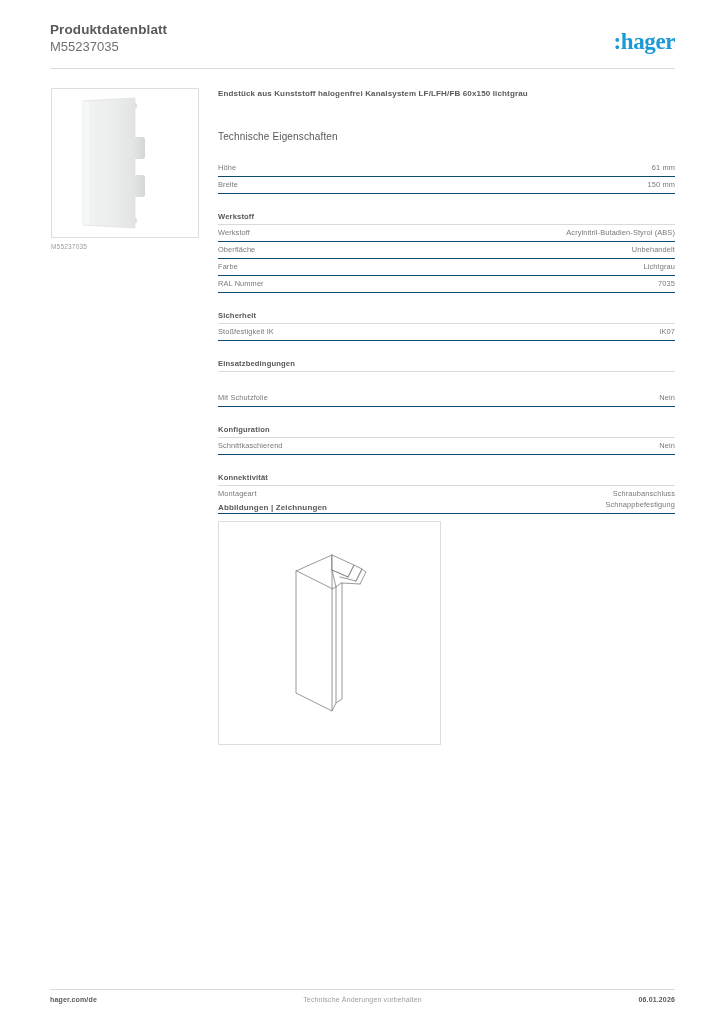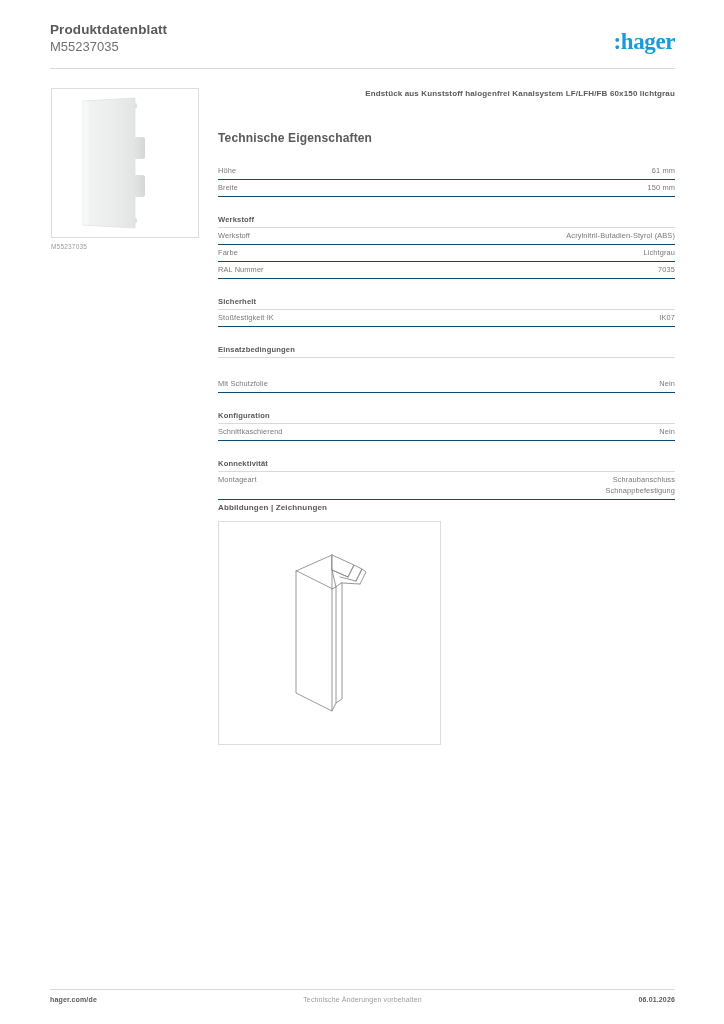--- a/index.html
+++ b/index.html
@@ -102,25 +102,24 @@
     top: 88px;
     width: 457px;
   }
   .product-name {
     font-size: 8px;
     font-weight: bold;
     color: #58595b;
     line-height: 12px;
     letter-spacing: 0.15px;
     margin: 0;
-    text-align: right;
   }
   .tech-props {
-    font-size: 12px;
-    font-weight: bold;
+    font-size: 10px;
+    font-weight: normal;
     color: #58595b;
     letter-spacing: 0.15px;
     margin: 31px 0 0 0;
   }
 
   
   .spec-group { margin-top: 18px; }
   .spec-group:first-of-type { margin-top: 19px; }
 
   .group-title {
@@ -280,20 +279,24 @@
       </div>
     </div>
 
     <div class="spec-group">
       <div class="group-title">Werkstoff</div>
       <div class="spec-row">
         <span class="spec-label">Werkstoff</span>
         <span class="spec-value">Acrylnitril-Butadien-Styrol (ABS)</span>
       </div>
       <div class="spec-row">
+        <span class="spec-label">Oberfläche</span>
+        <span class="spec-value">Unbehandelt</span>
+      </div>
+      <div class="spec-row">
         <span class="spec-label">Farbe</span>
         <span class="spec-value">Lichtgrau</span>
       </div>
       <div class="spec-row">
         <span class="spec-label">RAL Nummer</span>
         <span class="spec-value">7035</span>
       </div>
     </div>
 
     <div class="spec-group">

